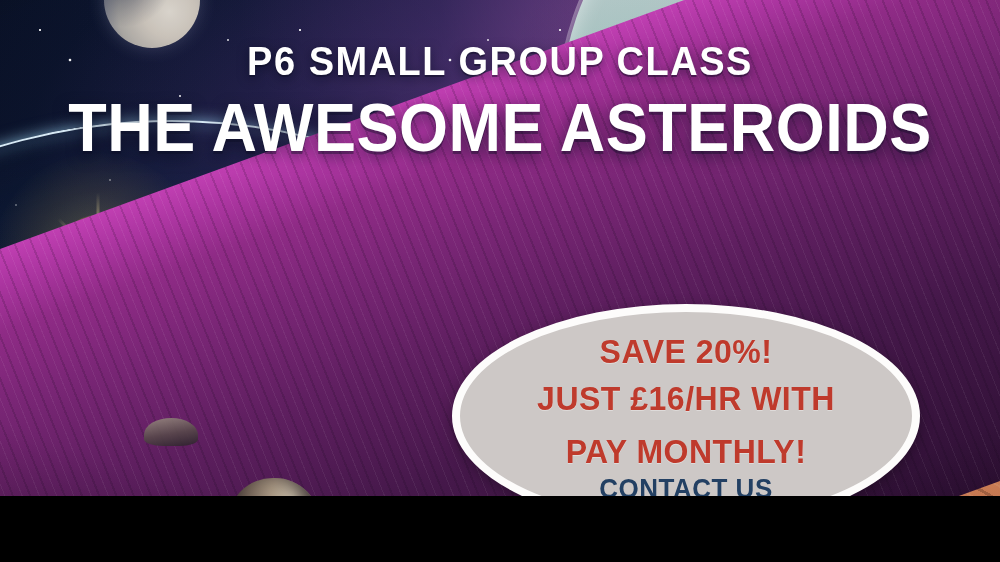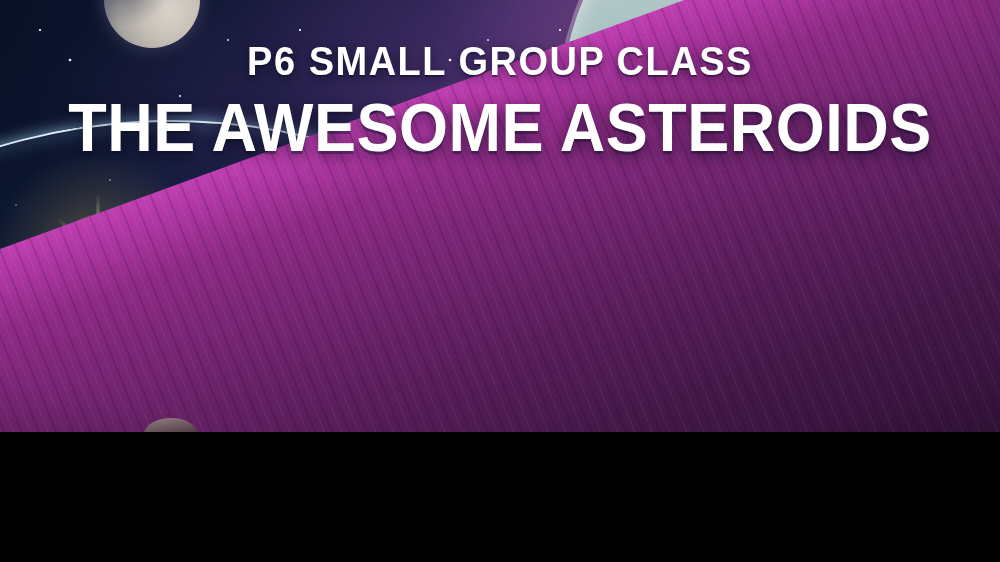--- a/index.html
+++ b/index.html
@@ -8,21 +8,21 @@
     padding: 0;
     background: #000;
   }
   body {
     font-family: "Liberation Sans", sans-serif;
   }
 
   #poster {
     position: relative;
     width: 1000px;
-    height: 432px;
+    height: 496px;
     overflow: hidden;
     background: #0b1430;
     user-select: none;
   }
 
   
   .layer { position: absolute; inset: 0; }
 
   
   .sky-base {
@@ -489,14 +489,20 @@
   <div class="boulder"></div>
   <div class="boulder-small"></div>
 
   <div class="layer vignette"></div>
 
   <div class="headline-block">
     <div class="kicker">P6 SMALL GROUP CLASS</div>
     <div class="headline">THE AWESOME ASTEROIDS</div>
   </div>
 
+  <div class="offer-bubble">
+    <div class="offer-line offer-1">SAVE 20%!</div>
+    <div class="offer-line offer-2">JUST £16/HR WITH</div>
+    <div class="offer-line offer-3">PAY MONTHLY!</div>
+    <div class="offer-cta">CONTACT US</div>
+  </div>
 
 </div>
 
 </body></html>

